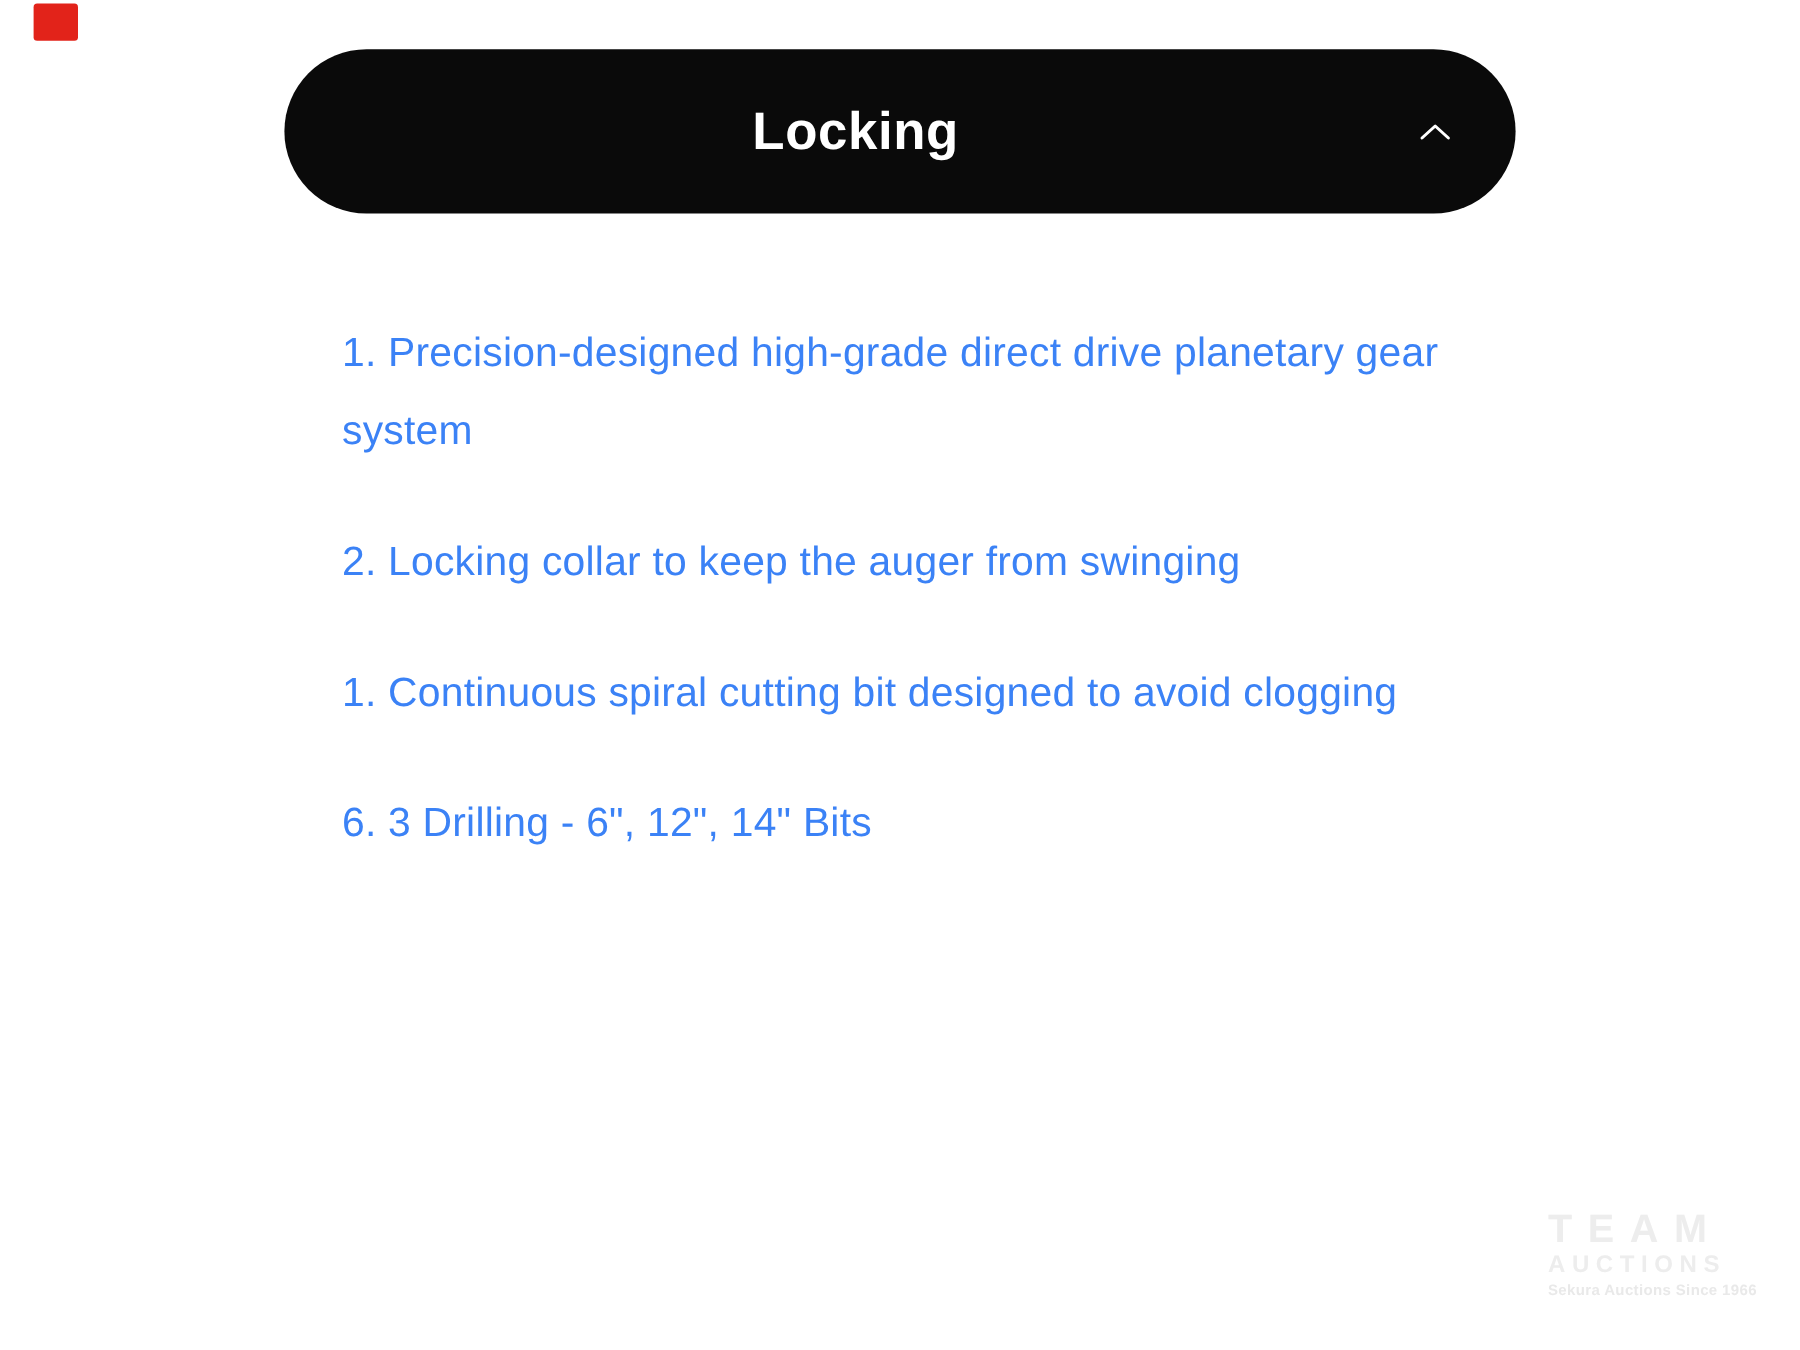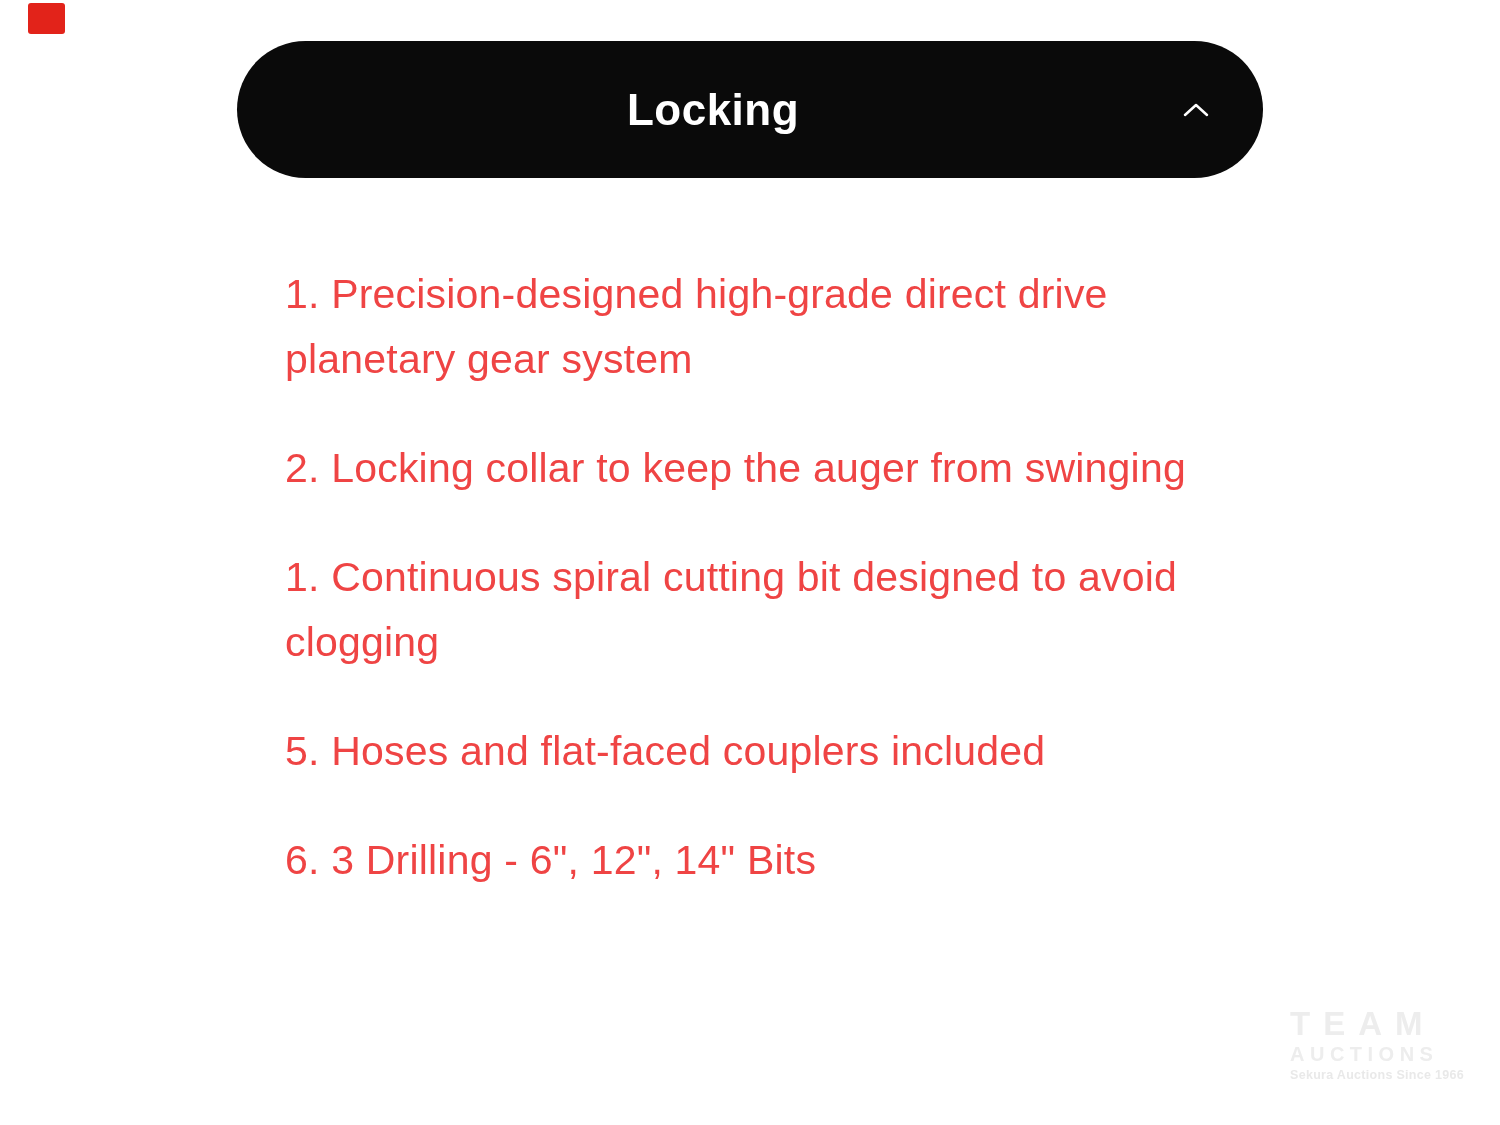--- a/index.html
+++ b/index.html
@@ -59,24 +59,24 @@
 
   
   .features-list {
     position: absolute;
     left: 285px;
     top: 262px;
     width: 930px;
   }
   .features-list p {
     margin: 0 0 44px 0;
-    font-size: 41px;
+    font-size: 34px;
     line-height: 65px;
     letter-spacing: 0.2px;
-    color: #ef4444;
+    color: #3b82f6;
     font-weight: 500;
   }
 
   
   .watermark {
     position: absolute;
     left: 1290px;
     top: 1006px;
     width: 150px;
     color: #ededed;
@@ -117,21 +117,20 @@
     <svg width="26" height="16" viewBox="0 0 26 16" aria-hidden="true">
       <polyline points="2,13 13,3 24,13" fill="none" stroke="#ffffff" stroke-width="2.5" stroke-linecap="round" stroke-linejoin="round"></polyline>
     </svg>
   </span>
 </div>
 
 <div class="features-list">
   <p>1. Precision-designed high-grade direct drive planetary gear system</p>
   <p>2. Locking collar to keep the auger from swinging</p>
   <p>1. Continuous spiral cutting bit designed to avoid clogging</p>
-  <p>5. Hoses and flat-faced couplers included</p>
   <p>6. 3 Drilling - 6", 12", 14" Bits</p>
 </div>
 
 <div class="watermark">
   <div class="wm-team">TEAM</div>
   <div class="wm-auctions">AUCTIONS</div>
   <div class="wm-tagline">Sekura Auctions Since 1966</div>
 </div>
 
 </body></html>

